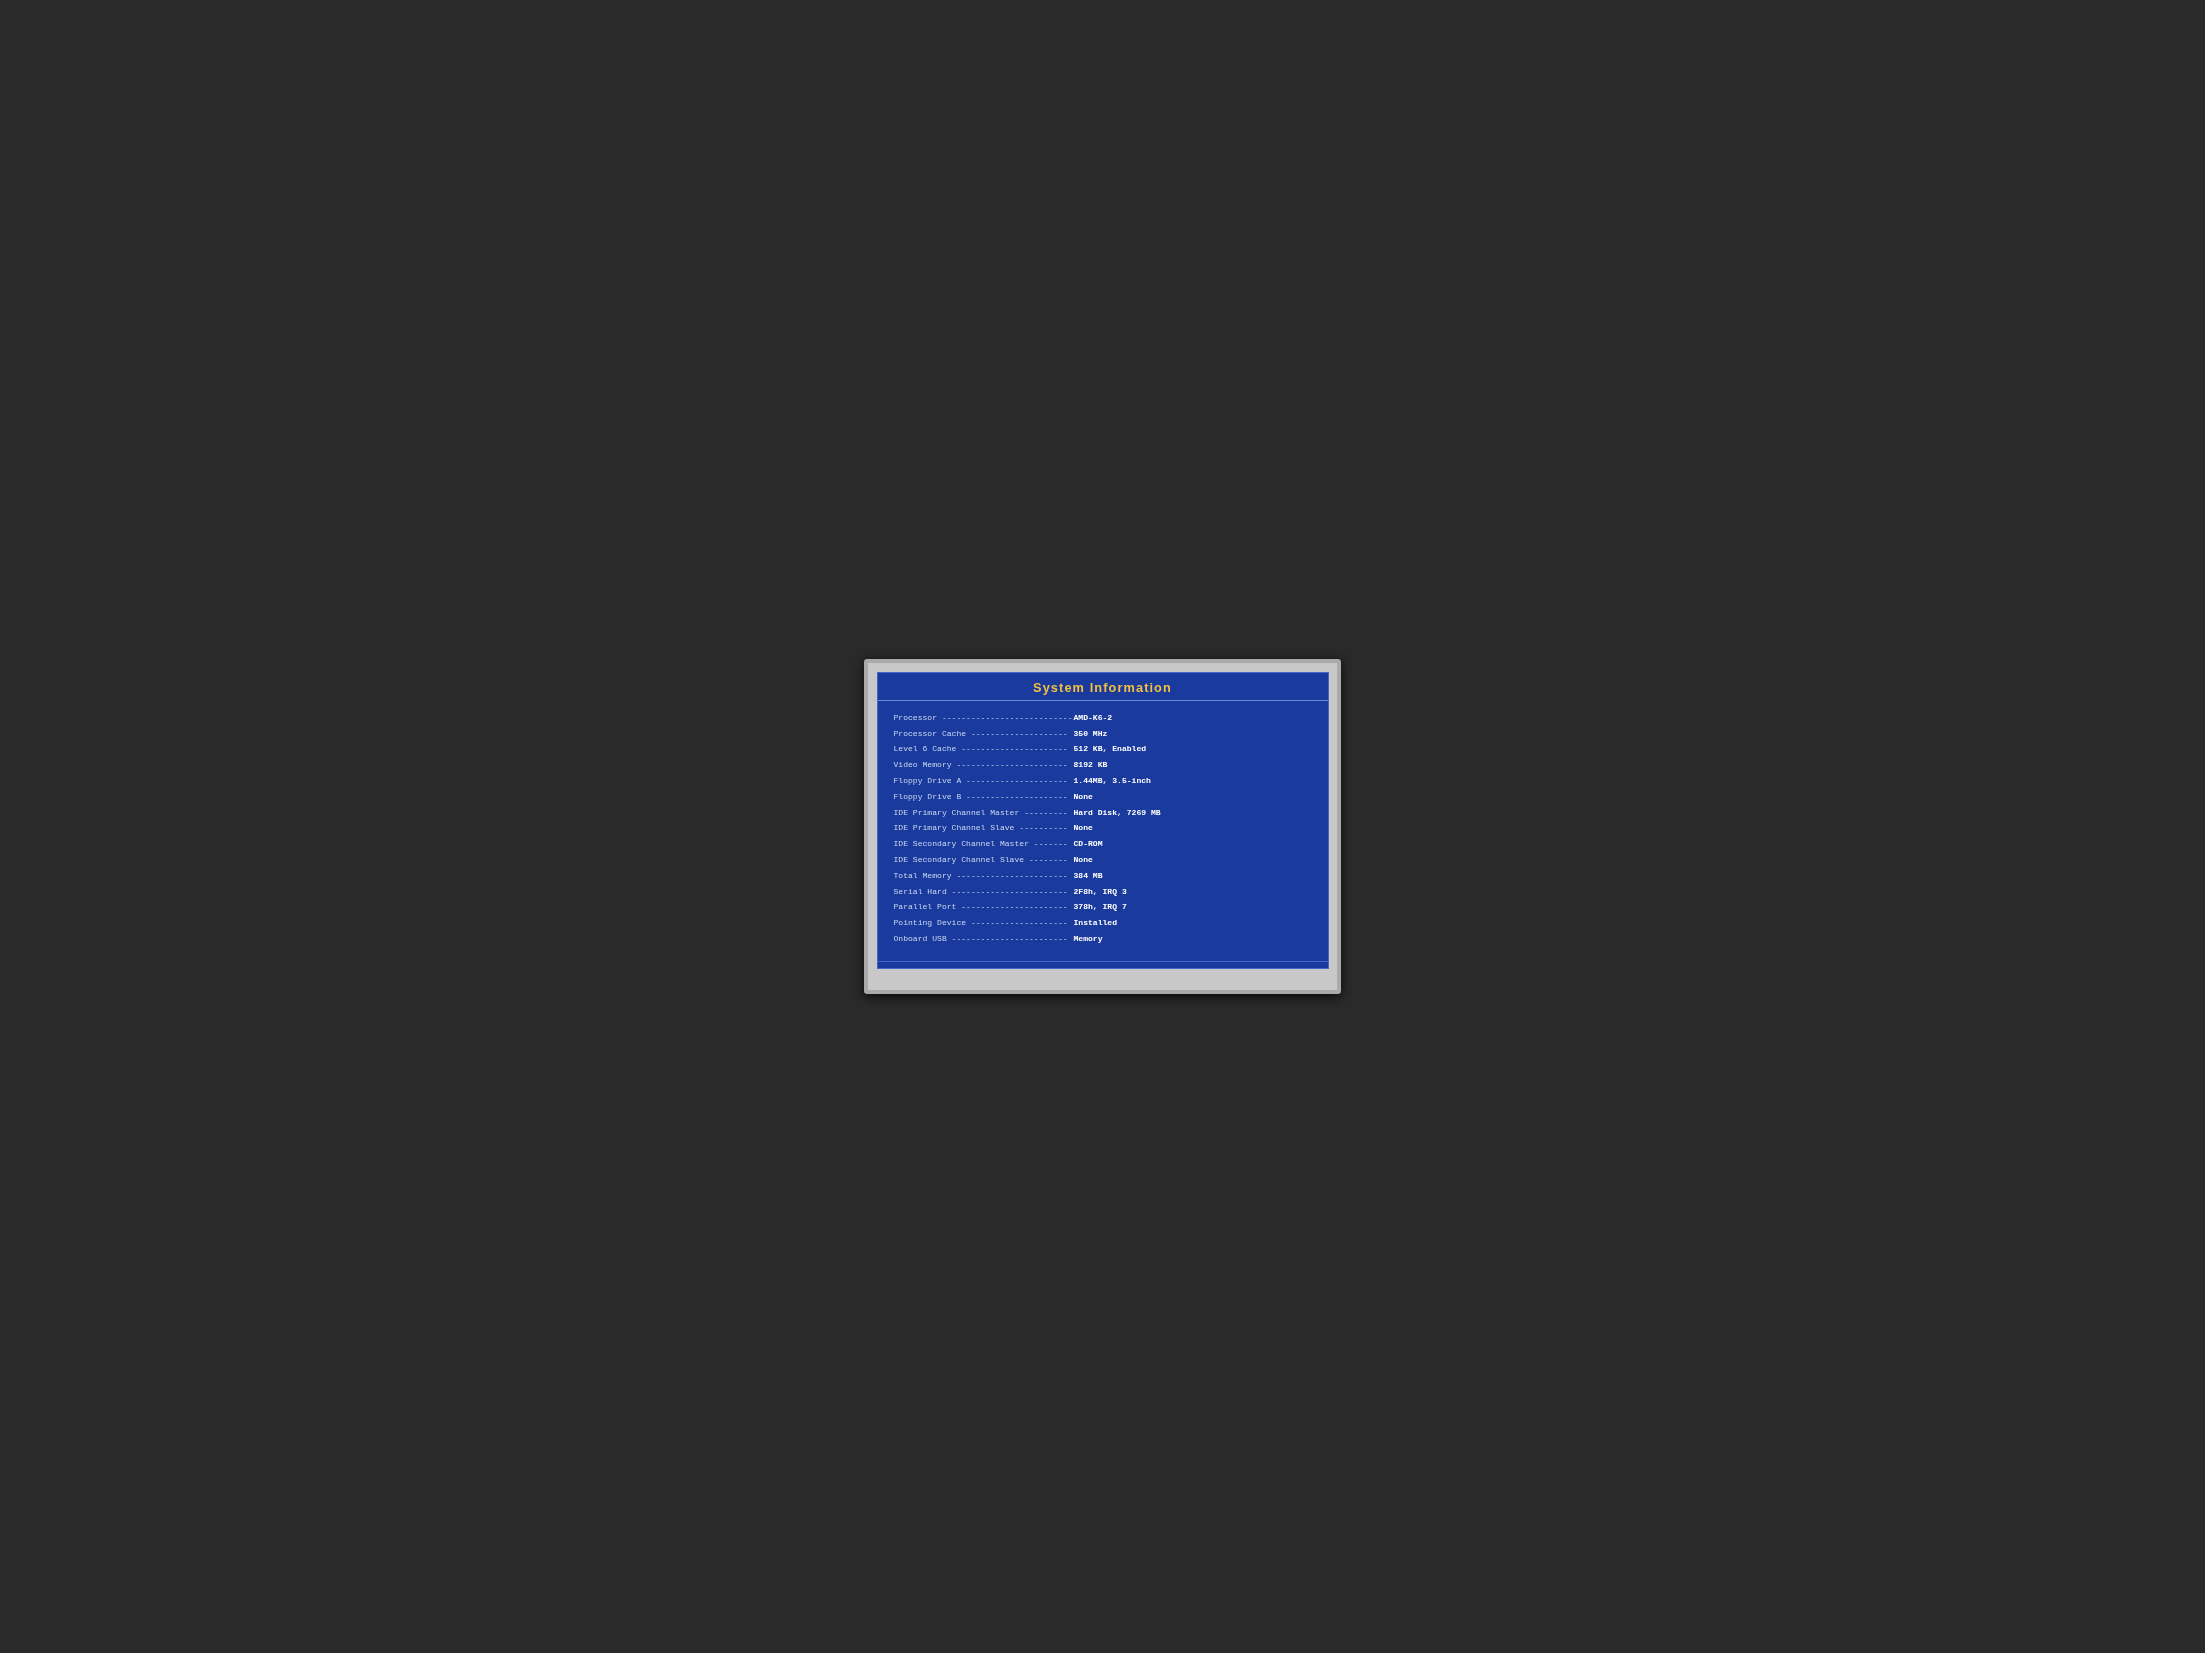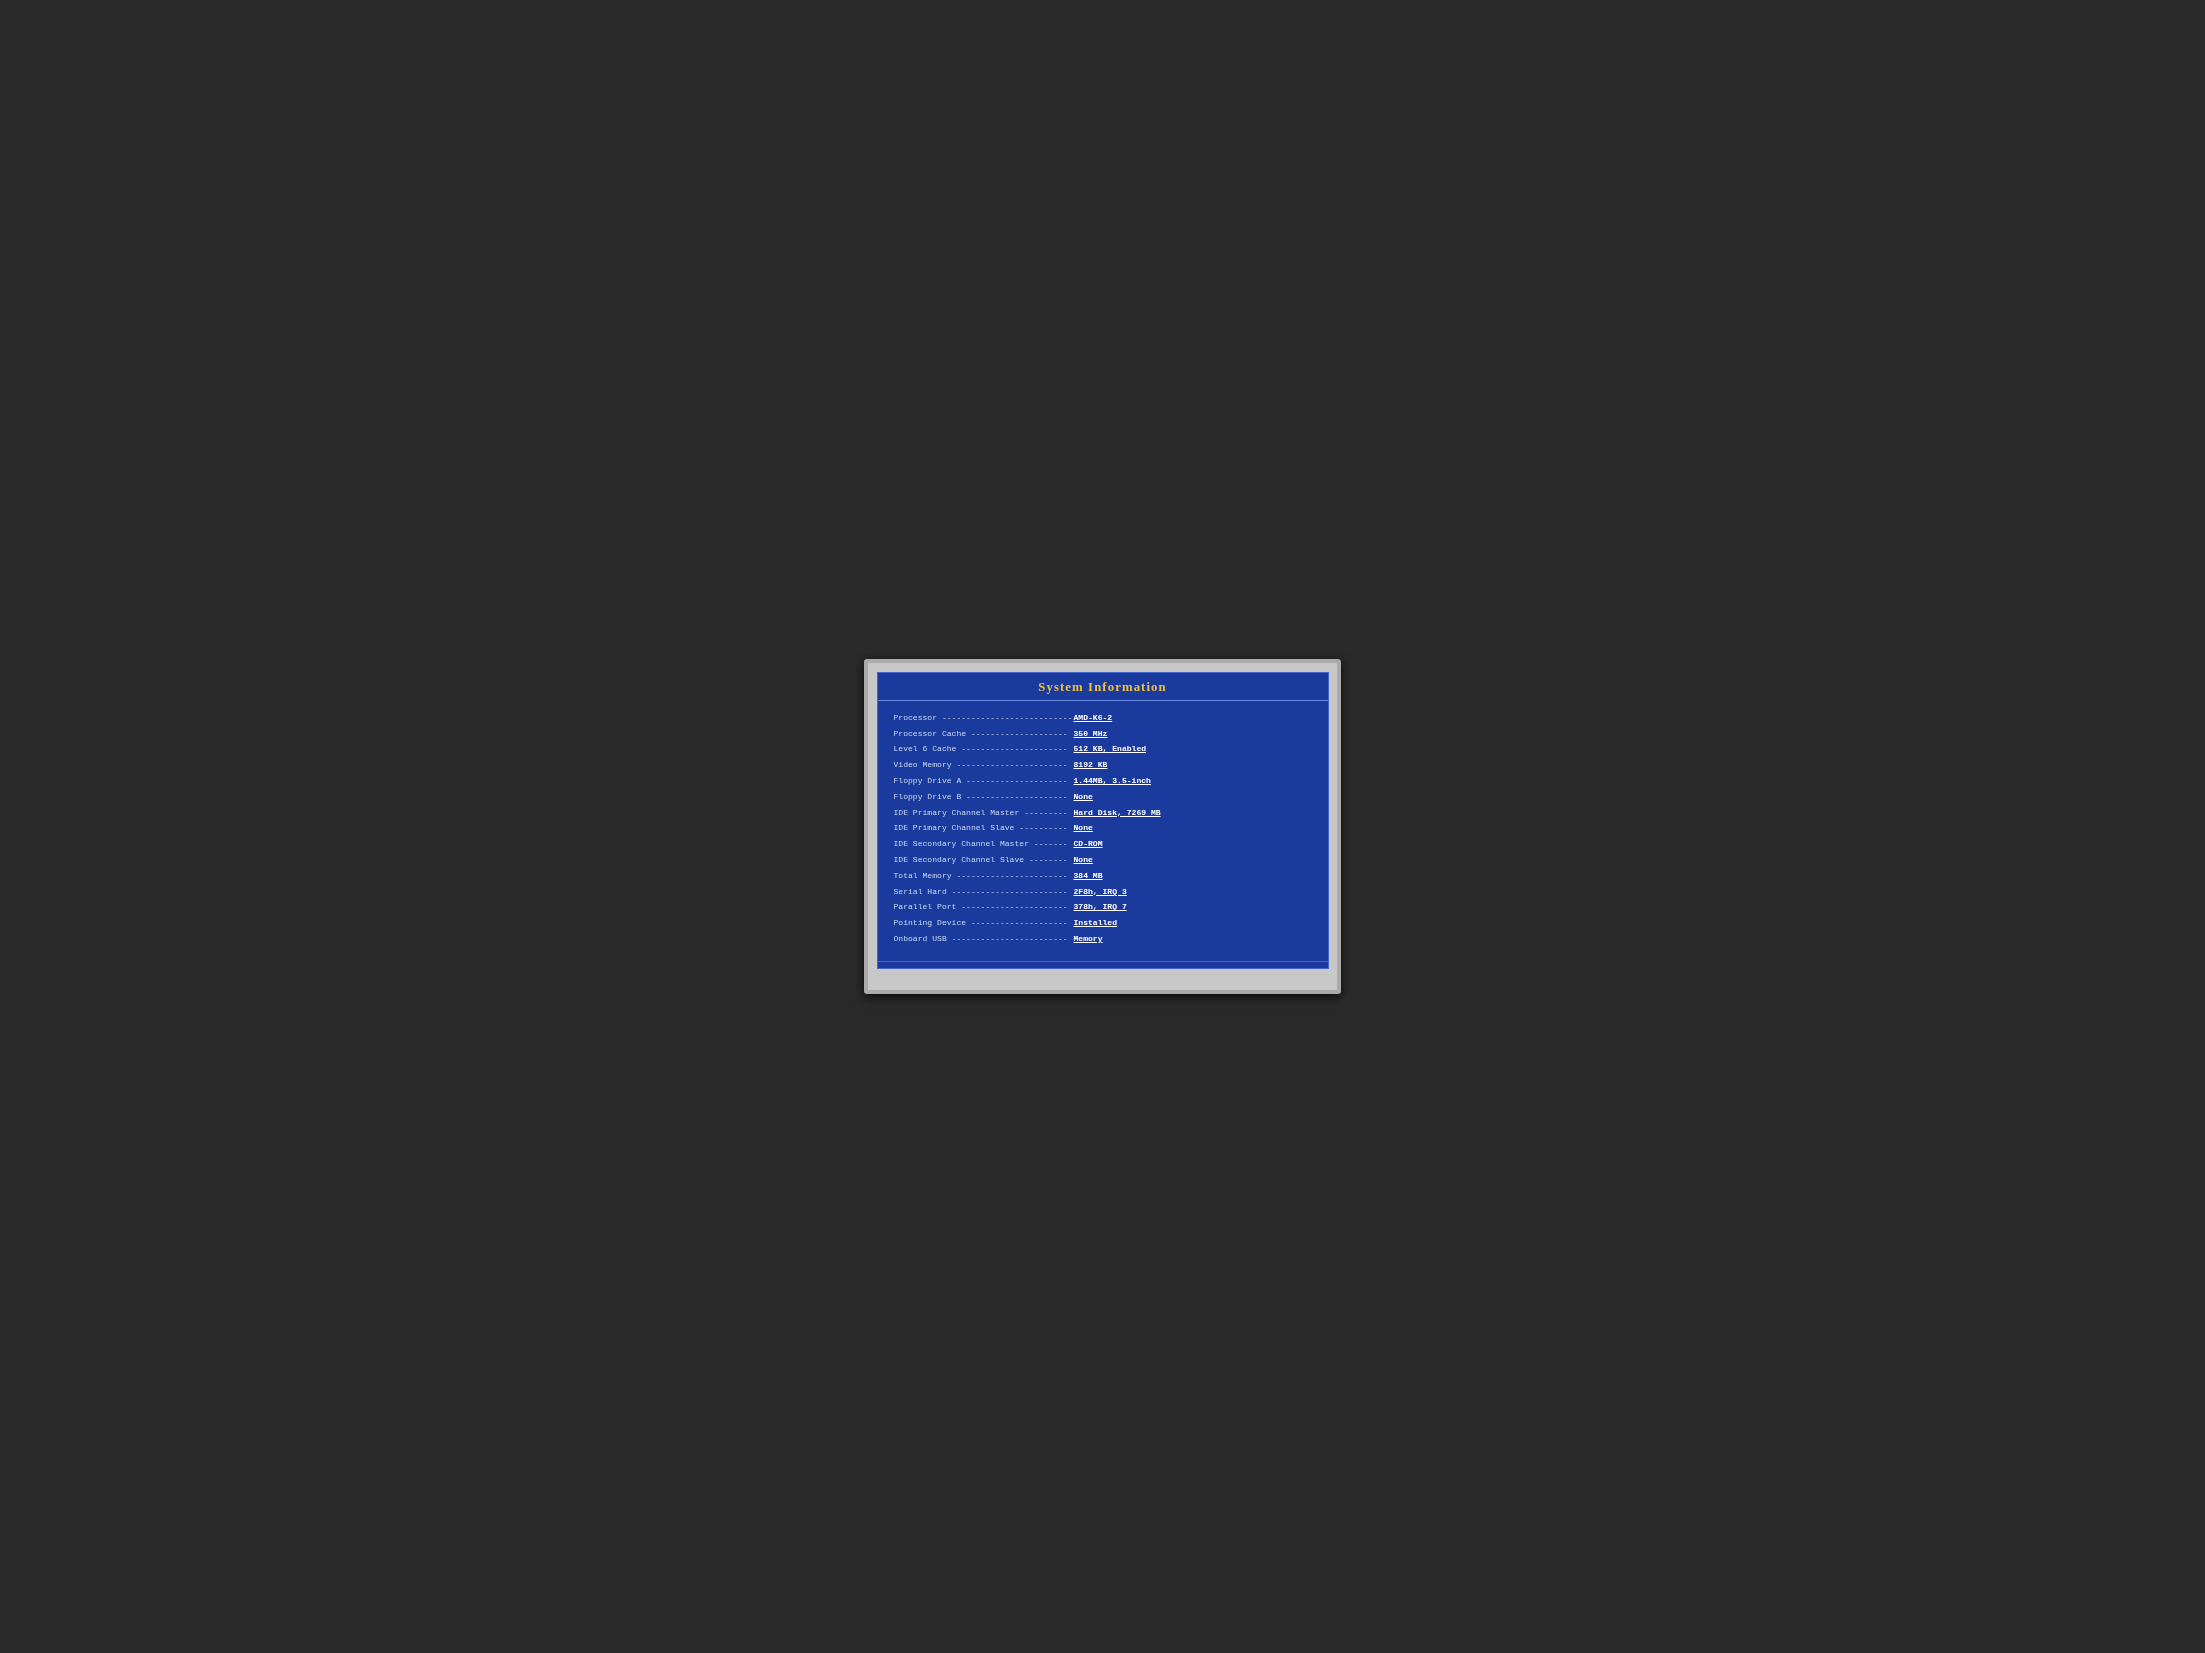--- a/index.html
+++ b/index.html
@@ -38,21 +38,21 @@
       background-color: #1a3a9e;
       text-align: center;
       padding: 7.4px 0 5.3px 0;
       border-bottom: 1.1px solid #6688dd;
     }
 
     .title-text {
       color: #f0c040;
       font-size: 1.5em;
       font-weight: bold;
-      font-family: Liberation Serif, serif;
+      font-family: Liberation Sans, sans-serif;
       letter-spacing: 1.1px;
     }
 
     .info-table {
       padding: 9.5px 16px 12.7px 16px;
       width: 100%;
     }
 
     .info-row {
       display: flex;
@@ -68,21 +68,20 @@
       white-space: nowrap;
       min-width: 180px;
     }
 
     .info-value {
       color: #ffffff;
       font-family: 'Courier New', Courier, monospace;
       font-size: 0.95em;
       font-weight: bold;
       white-space: nowrap;
-      text-decoration: underline;
     }
 
     .bottom-bar {
       background-color: #1a3a9e;
       padding: 3.2px 0;
       border-top: 1.1px solid #4466cc;
     }
   </style>
 </head>
 <body>

